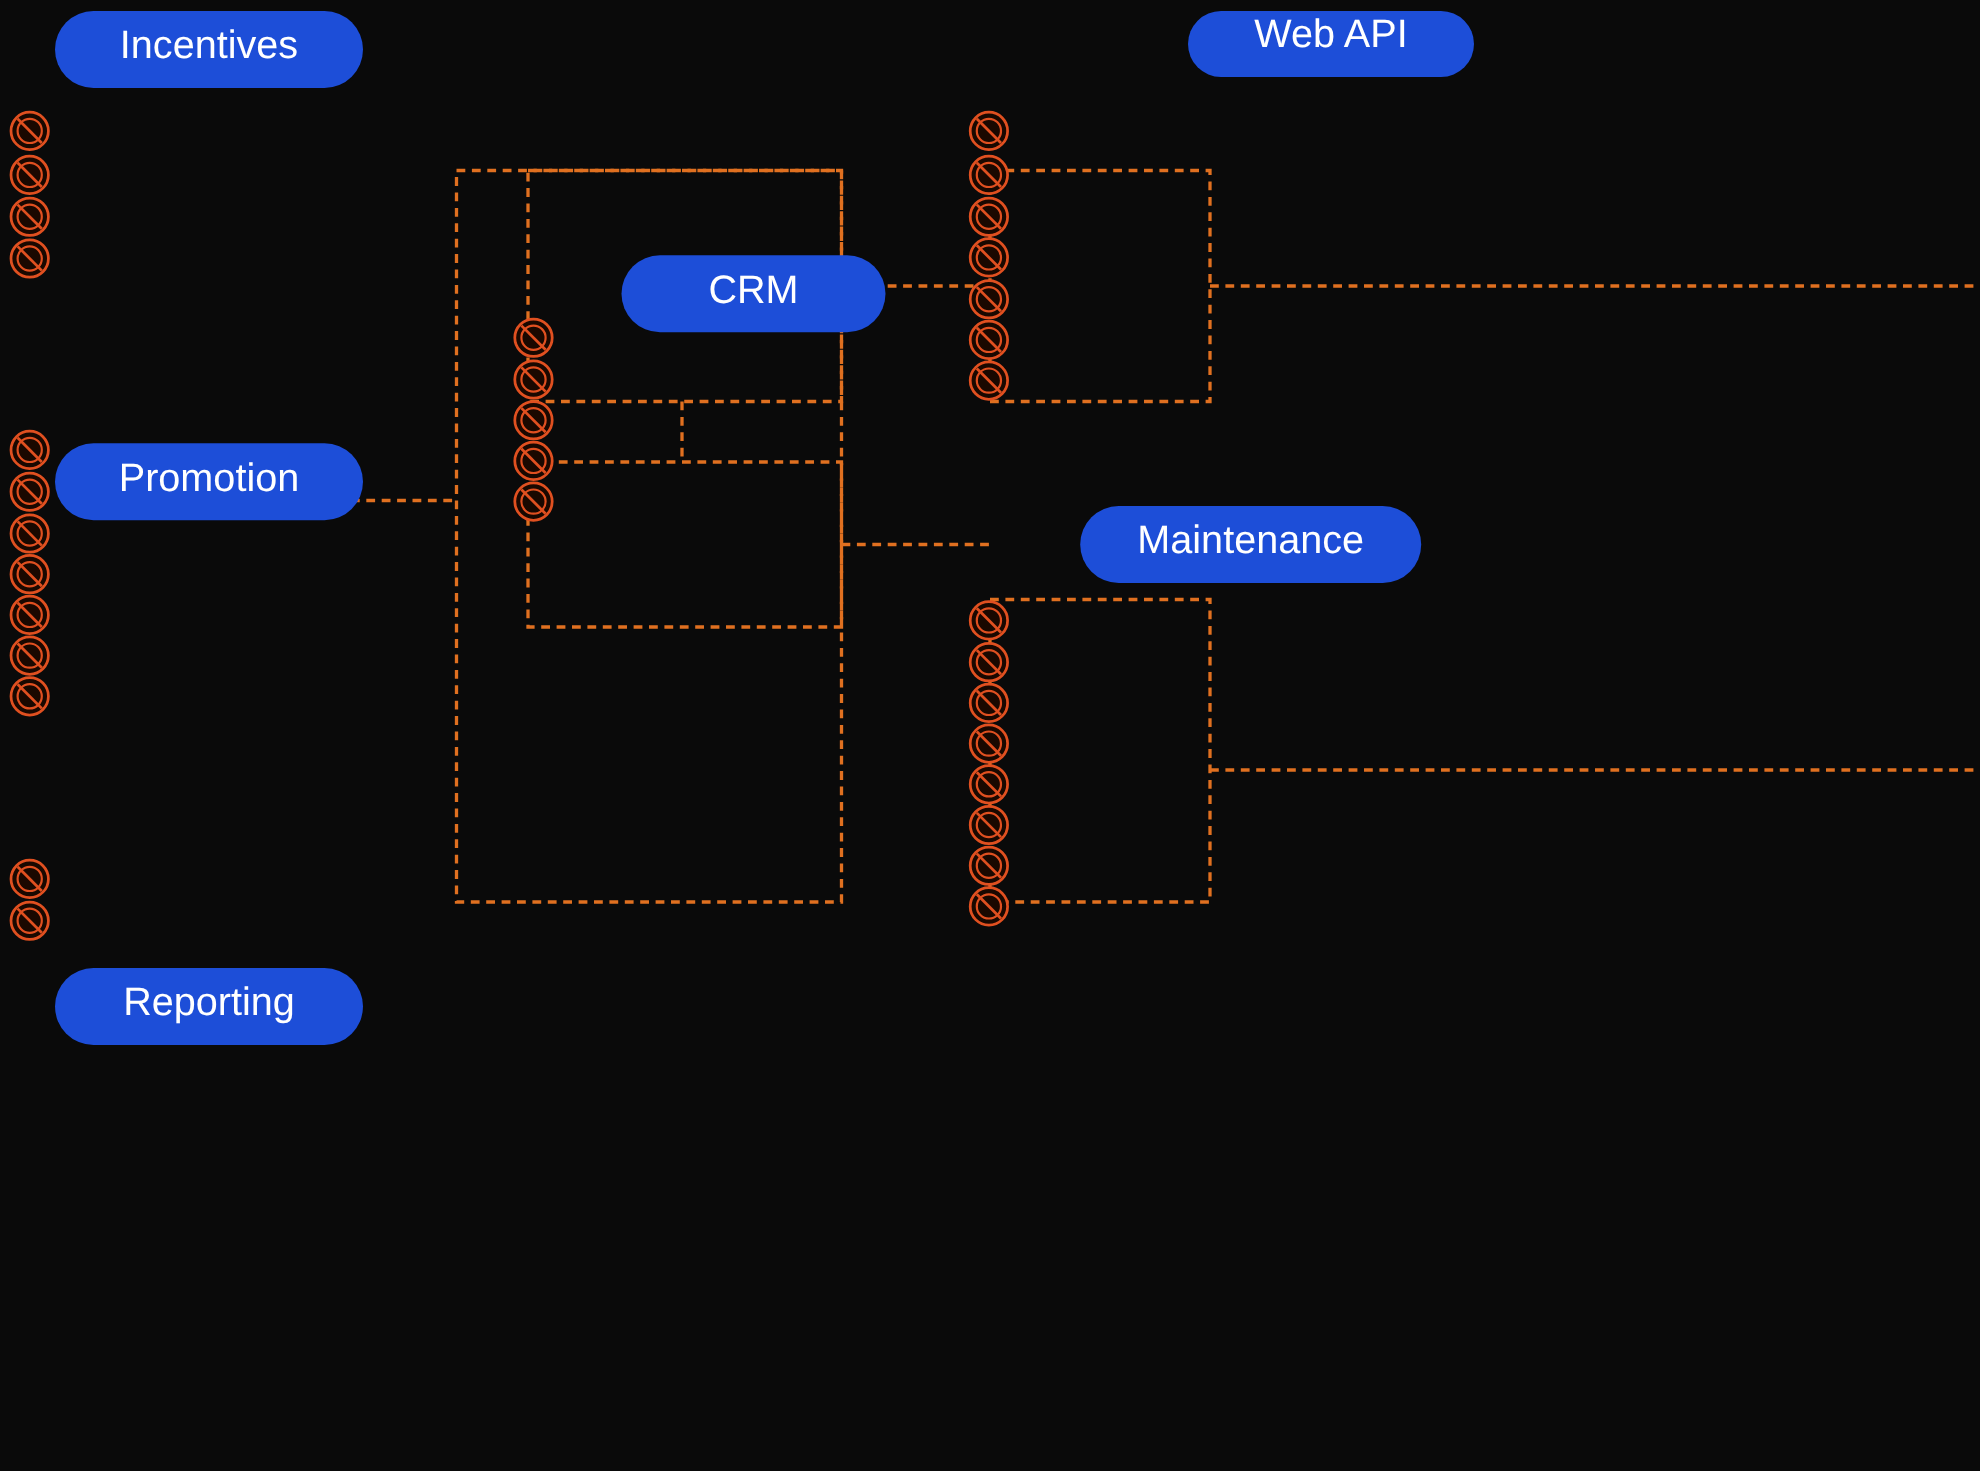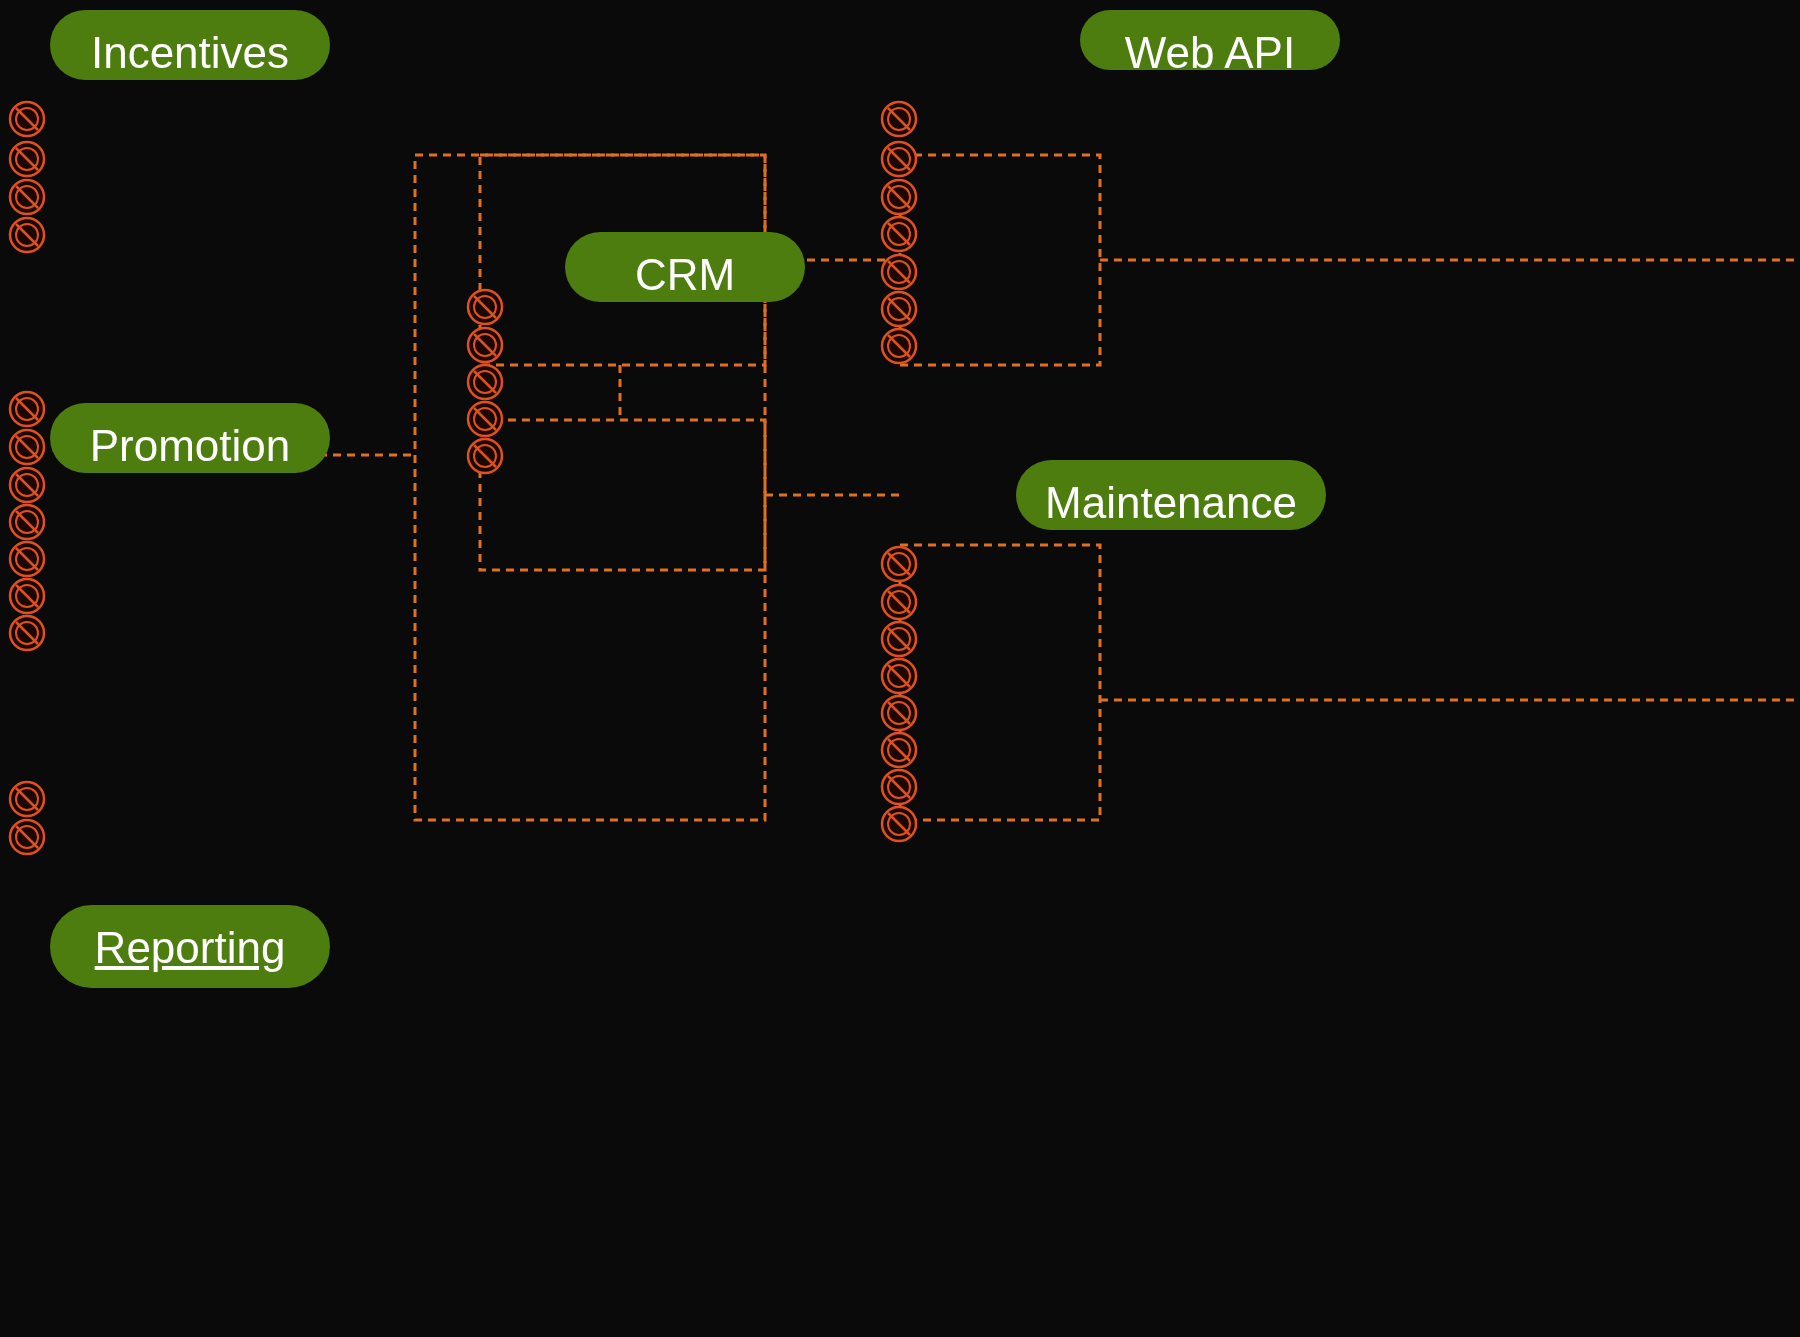--- a/index.html
+++ b/index.html
@@ -7,27 +7,27 @@
       background: #0a0a0a;
       width: 1800px;
       height: 1337px;
       overflow: hidden;
       position: relative;
       font-family: 'Arial', sans-serif;
     }
 
     .pill {
       position: absolute;
-      background: #4d7c0f;
+      background: #1d4ed8;
       border-radius: 50px;
       display: flex;
-      align-items: flex-start;
+      align-items: flex-end;
       justify-content: center;
       color: #fff;
-      font-size: 44px;
+      font-size: 36px;
       font-weight: 500;
       padding: 18px 40px;
       white-space: nowrap;
     }
 
     .circle-icon {
       position: absolute;
       width: 38px;
       height: 38px;
     }
@@ -77,25 +77,25 @@
 </div>
 
 <div class="pill" style="left:565px; top:232px; width:240px; height:70px;">
   <span>CRM</span>
 </div>
 
 <div class="pill" style="left:50px; top:403px; width:280px; height:70px;">
   <span>Promotion</span>
 </div>
 
-<div class="pill" style="left:1016px; top:460px; width:310px; height:70px;">
+<div class="pill" style="left:982px; top:460px; width:310px; height:70px;">
   <span>Maintenance</span>
 </div>
 
-<div class="pill" style="left:50px; top:905px; width:280px; height:83px;text-decoration:underline;">
+<div class="pill" style="left:50px; top:880px; width:280px; height:70px;">
   <span>Reporting</span>
 </div>
 
 <svg class="circle-icon" style="left:8px;top:100px;">
   <circle cx="19" cy="19" r="17" fill="#1a0800" stroke="#e05020" stroke-width="2.5"></circle>
   <circle cx="19" cy="19" r="11" fill="none" stroke="#e05020" stroke-width="2"></circle>
   <line x1="8" y1="8" x2="30" y2="30" stroke="#e05020" stroke-width="2.5"></line>
 </svg>
 <svg class="circle-icon" style="left:8px;top:140px;">
   <circle cx="19" cy="19" r="17" fill="#1a0800" stroke="#e05020" stroke-width="2.5"></circle>

